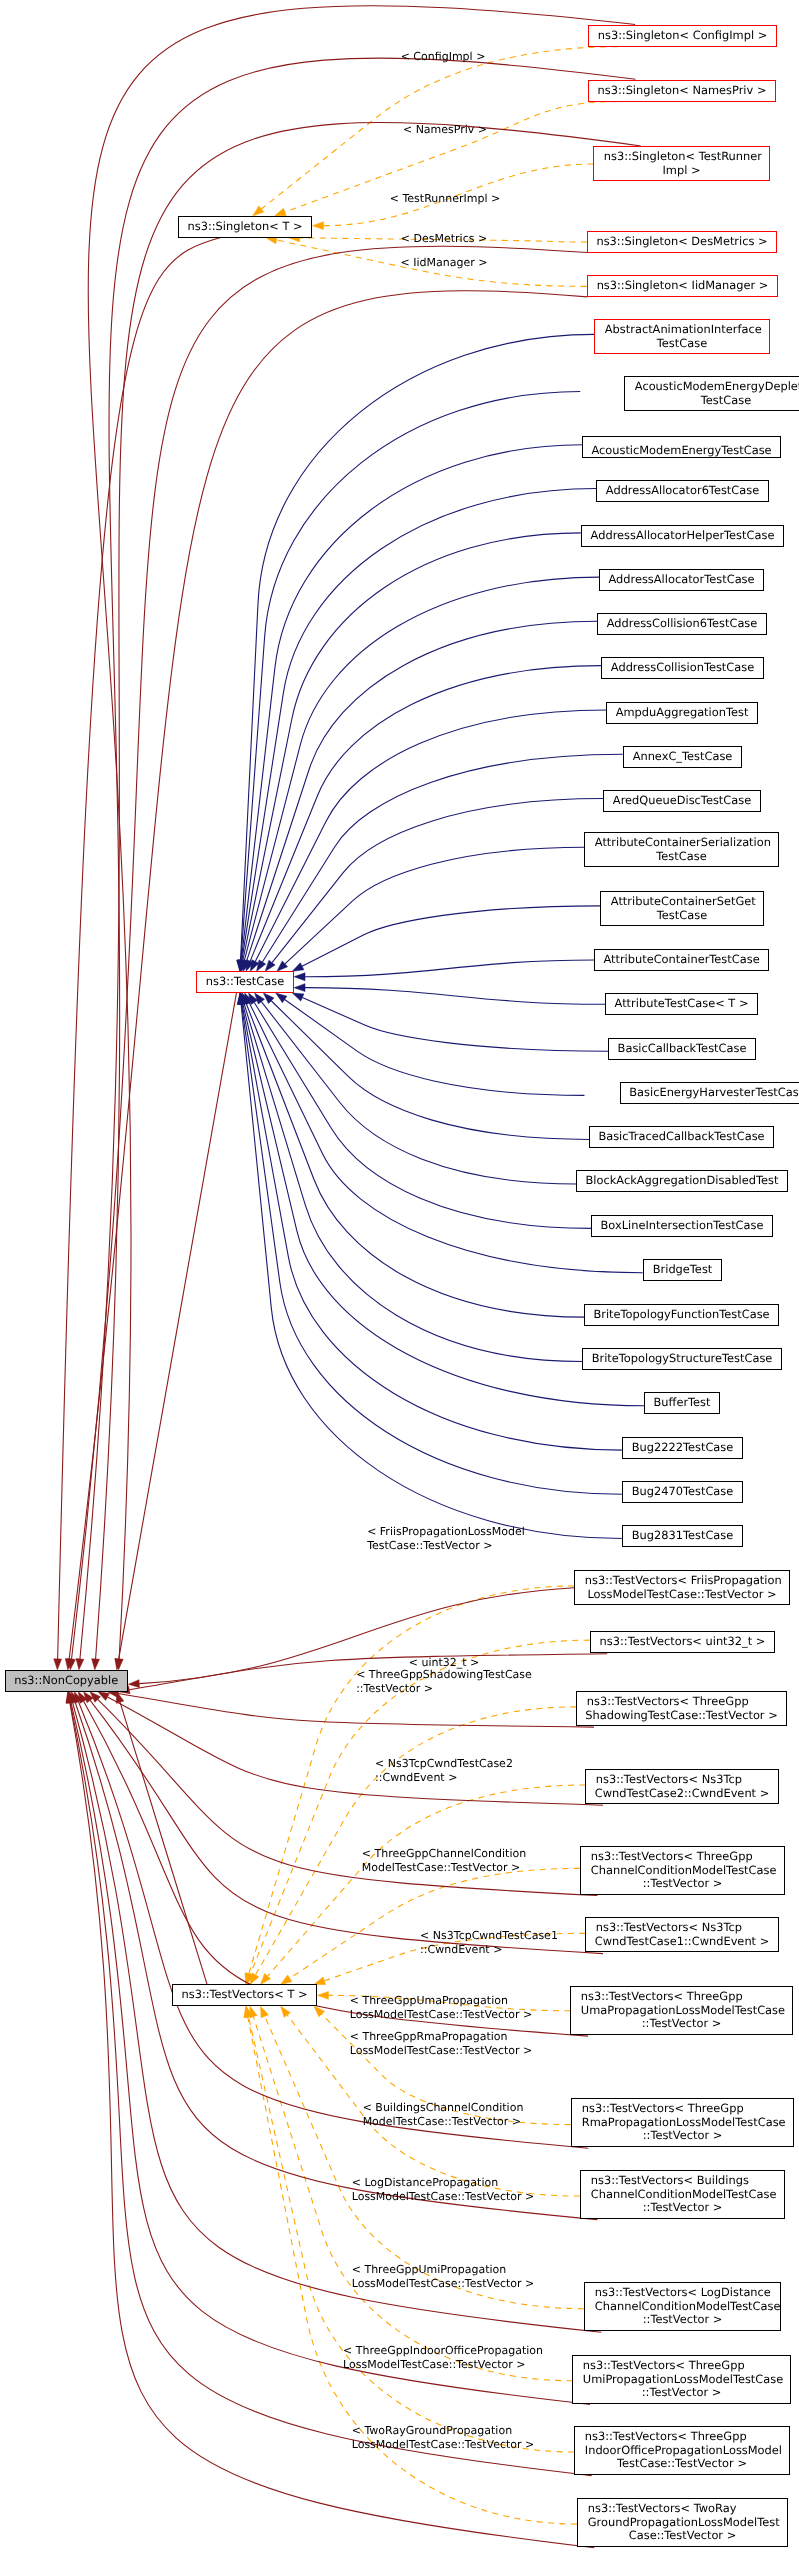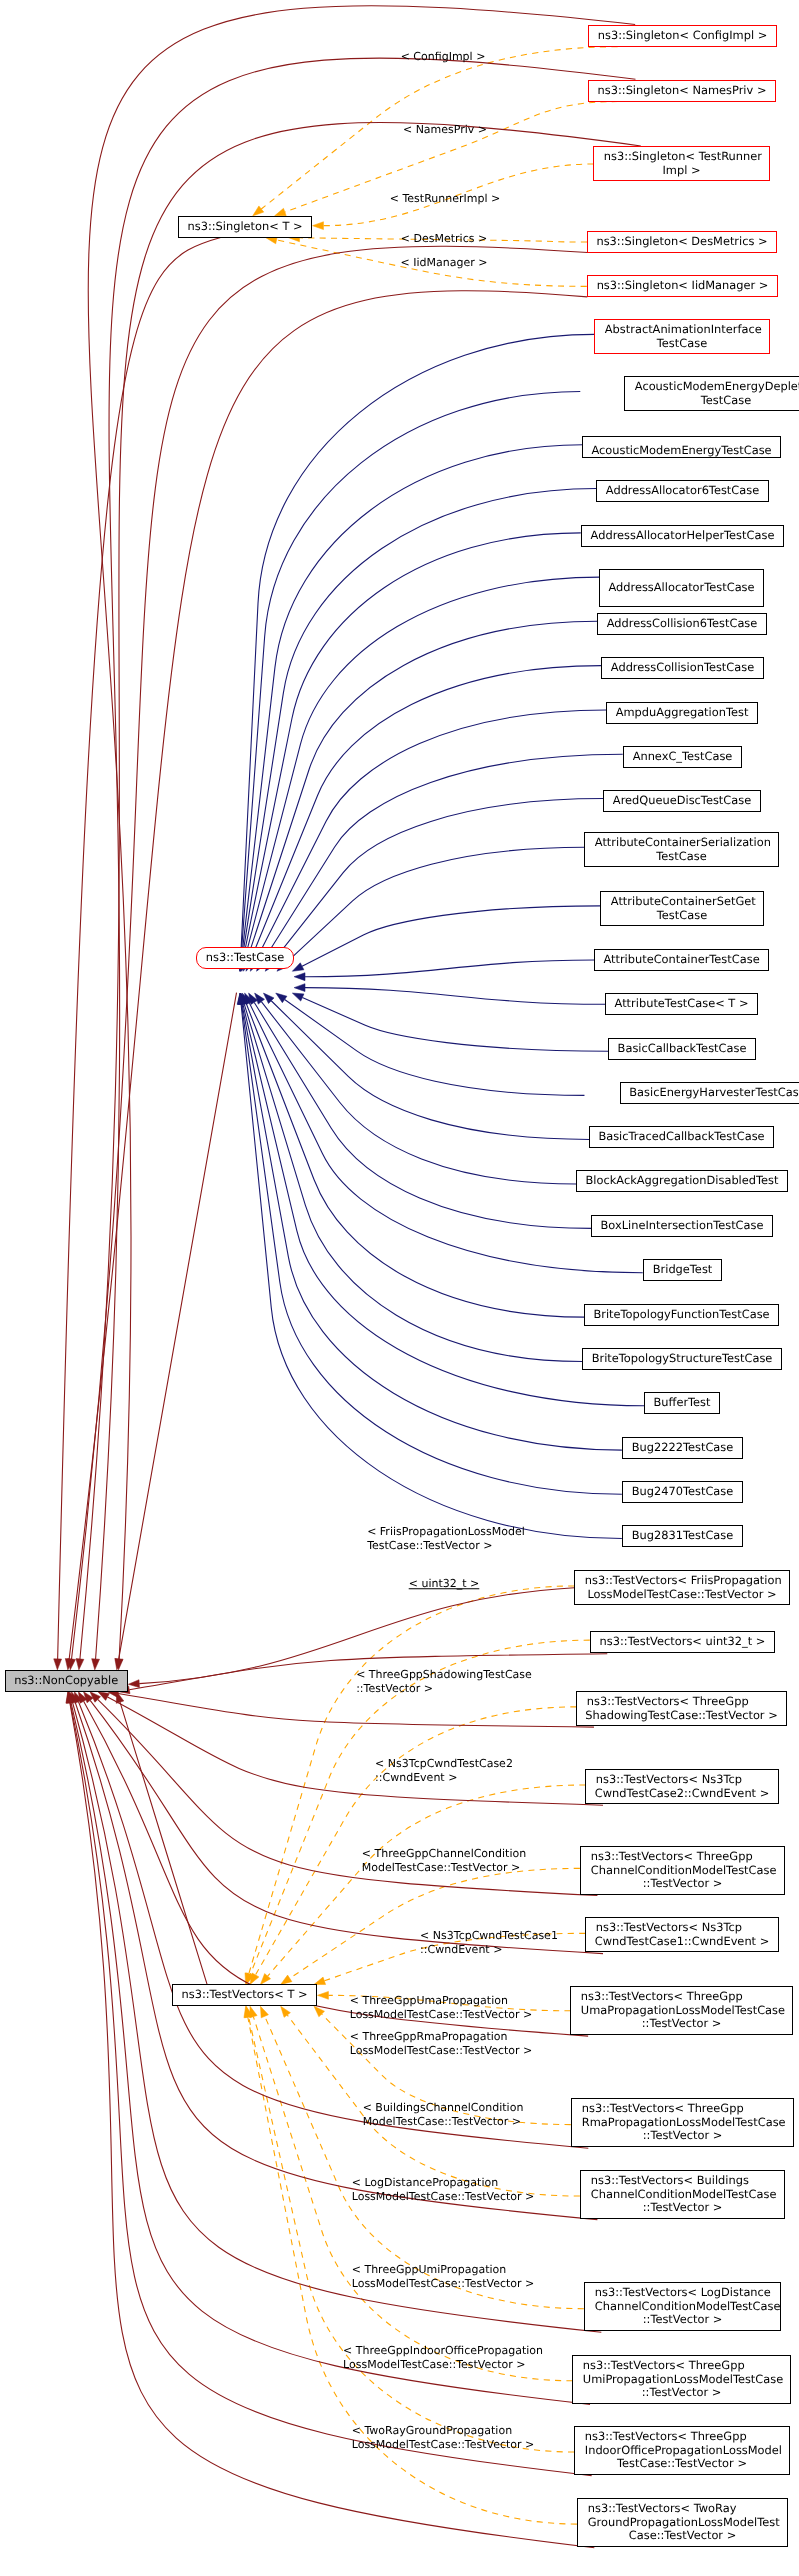--- a/index.html
+++ b/index.html
@@ -152,34 +152,34 @@
       <polygon points="78.09,1936.00 85.32,1947.14 76.56,1949.20" fill="#8b1a1a" stroke="#8b1a1a" stroke-width="0.6"></polygon>
       <path d="M676.80,2833.10C-53.44,2749.20 230.84,2677.85 80.02,1948.25" fill="none" stroke="#8b1a1a" stroke-width="1.25"></path>
       <polygon points="77.51,1936.00 84.43,1947.34 75.61,1949.15" fill="#8b1a1a" stroke="#8b1a1a" stroke-width="0.6"></polygon>
       <path d="M679.90,2915.60C-88.47,2825.64 223.68,2741.49 79.61,1948.30" fill="none" stroke="#8b1a1a" stroke-width="1.25"></path>
       <polygon points="77.40,1936.00 84.04,1947.51 75.19,1949.10" fill="#8b1a1a" stroke="#8b1a1a" stroke-width="0.6"></polygon>
       <path d="M236.90,2271.50C206.96,2174.43 167.03,2045.01 137.08,1947.94" fill="none" stroke="#8b1a1a" stroke-width="1.25"></path>
       <polygon points="133.40,1936.00 141.38,1946.62 132.78,1949.27" fill="#8b1a1a" stroke="#8b1a1a" stroke-width="0.6"></polygon>
     </svg>
 <div id="nodes">
       <div class="node" title="ns3::Singleton&lt; T &gt;" style="left: 178px; top: 216px; width: 134px; height: 22px;"><span class="last">ns3::Singleton&lt; T &gt;</span></div>
-      <div class="node highlight" title="ns3::TestCase" style="left: 196px; top: 947px; width: 98px; height: 22px; border-radius: 10px;"><span class="last">ns3::TestCase</span></div>
+      <div class="node highlight" title="ns3::TestCase" style="left: 196px; top: 971px; width: 98px; height: 22px;"><span class="last">ns3::TestCase</span></div>
       <div class="node" title="ns3::TestVectors&lt; T &gt;" style="left: 172px; top: 1984px; width: 145px; height: 22px;"><span class="last">ns3::TestVectors&lt; T &gt;</span></div>
       <div class="node current" title="ns3::NonCopyable" style="left: 4.7px; top: 1670px; width: 123px; height: 22px;"><span class="last">ns3::NonCopyable</span></div>
       <div class="node highlight" title="ns3::Singleton&lt; ConfigImpl &gt;" style="left: 588px; top: 25px; width: 189px; height: 22px;"><span class="last">ns3::Singleton&lt; ConfigImpl &gt;</span></div>
       <div class="node highlight" title="ns3::Singleton&lt; NamesPriv &gt;" style="left: 588px; top: 80px; width: 188px; height: 22px;"><span class="last">ns3::Singleton&lt; NamesPriv &gt;</span></div>
       <div class="node highlight" title="ns3::Singleton&lt; TestRunner Impl &gt;" style="left: 593px; top: 146px; width: 177px; height: 35px;"><span>ns3::Singleton&lt; TestRunner</span><span class="last">Impl &gt;</span></div>
       <div class="node highlight" title="ns3::Singleton&lt; DesMetrics &gt;" style="left: 587px; top: 231px; width: 190px; height: 22px;"><span class="last">ns3::Singleton&lt; DesMetrics &gt;</span></div>
       <div class="node highlight" title="ns3::Singleton&lt; IidManager &gt;" style="left: 587px; top: 275px; width: 191px; height: 22px;"><span class="last">ns3::Singleton&lt; IidManager &gt;</span></div>
       <div class="node highlight" title="AbstractAnimationInterface TestCase" style="left: 594px; top: 319px; width: 176px; height: 35px;"><span>AbstractAnimationInterface</span><span class="last">TestCase</span></div>
       <div class="node" title="AcousticModemEnergyDepletion TestCase" style="left: 580px; top: 376px; width: 204px; height: 35px; margin-left: 44px;"><span>AcousticModemEnergyDepletion</span><span class="last">TestCase</span></div>
       <div class="node" title="AcousticModemEnergyTestCase" style="left: 582px; top: 436px; width: 199px; height: 22px; justify-content: flex-end;"><span class="last">AcousticModemEnergyTestCase</span></div>
       <div class="node" title="AddressAllocator6TestCase" style="left: 596px; top: 480px; width: 173px; height: 22px;"><span class="last">AddressAllocator6TestCase</span></div>
       <div class="node" title="AddressAllocatorHelperTestCase" style="left: 581px; top: 525px; width: 203px; height: 22px;"><span class="last">AddressAllocatorHelperTestCase</span></div>
-      <div class="node" title="AddressAllocatorTestCase" style="left: 599px; top: 569px; width: 165px; height: 38px;"><span class="last">AddressAllocatorTestCase</span></div>
+      <div class="node" title="AddressAllocatorTestCase" style="left: 599px; top: 569px; width: 165px; height: 22px;"><span class="last">AddressAllocatorTestCase</span></div>
       <div class="node" title="AddressCollision6TestCase" style="left: 597px; top: 613px; width: 170px; height: 22px;"><span class="last">AddressCollision6TestCase</span></div>
       <div class="node" title="AddressCollisionTestCase" style="left: 601px; top: 657px; width: 163px; height: 22px;"><span class="last">AddressCollisionTestCase</span></div>
       <div class="node" title="AmpduAggregationTest" style="left: 606px; top: 702px; width: 152px; height: 22px;"><span class="last">AmpduAggregationTest</span></div>
       <div class="node" title="AnnexC_TestCase" style="left: 623px; top: 746px; width: 119px; height: 22px;"><span class="last">AnnexC_TestCase</span></div>
       <div class="node" title="AredQueueDiscTestCase" style="left: 603px; top: 790px; width: 158px; height: 22px;"><span class="last">AredQueueDiscTestCase</span></div>
       <div class="node" title="AttributeContainerSerialization TestCase" style="left: 584px; top: 832px; width: 195px; height: 35px;"><span>AttributeContainerSerialization</span><span class="last">TestCase</span></div>
       <div class="node" title="AttributeContainerSetGet TestCase" style="left: 600px; top: 891px; width: 164px; height: 35px;"><span>AttributeContainerSetGet</span><span class="last">TestCase</span></div>
       <div class="node" title="AttributeContainerTestCase" style="left: 594px; top: 949px; width: 175px; height: 22px; text-align: right;"><span class="last">AttributeContainerTestCase</span></div>
       <div class="node" title="AttributeTestCase&lt; T &gt;" style="left: 605px; top: 993px; width: 153px; height: 22px;"><span class="last">AttributeTestCase&lt; T &gt;</span></div>
       <div class="node" title="BasicCallbackTestCase" style="left: 608px; top: 1038px; width: 148px; height: 22px;"><span class="last">BasicCallbackTestCase</span></div>
@@ -208,21 +208,21 @@
       <div class="node" title="ns3::TestVectors&lt; ThreeGpp IndoorOfficePropagationLossModel TestCase::TestVector &gt;" style="left: 574px; top: 2426px; width: 216px; height: 49px;"><span>ns3::TestVectors&lt; ThreeGpp</span><span>IndoorOfficePropagationLossModel</span><span class="last">TestCase::TestVector &gt;</span></div>
       <div class="node" title="ns3::TestVectors&lt; TwoRay GroundPropagationLossModelTest Case::TestVector &gt;" style="left: 577px; top: 2498px; width: 211px; height: 49px;"><span>ns3::TestVectors&lt; TwoRay</span><span>GroundPropagationLossModelTest</span><span class="last">Case::TestVector &gt;</span></div>
     </div>
 <div id="elabels">
       <div class="elabel" style="left: 443px; top: 57px;"><div>&lt; ConfigImpl &gt;</div></div>
       <div class="elabel" style="left: 445px; top: 130px;"><div>&lt; NamesPriv &gt;</div></div>
       <div class="elabel" style="left: 445px; top: 199px;"><div>&lt; TestRunnerImpl &gt;</div></div>
       <div class="elabel" style="left: 444px; top: 239px;"><div>&lt; DesMetrics &gt;</div></div>
       <div class="elabel" style="left: 444px; top: 263px;"><div>&lt; IidManager &gt;</div></div>
       <div class="elabel" style="left: 446px; top: 1538px;"><div>&lt; FriisPropagationLossModel</div><div>TestCase::TestVector &gt;</div></div>
-      <div class="elabel" style="left: 444px; top: 1584px; text-decoration: underline;"><div>&lt; uint32_t &gt;</div></div>
+      <div class="elabel" style="left: 444px; top: 1663px;"><div>&lt; uint32_t &gt;</div></div>
       <div class="elabel" style="left: 444px; top: 1681px;"><div>&lt; ThreeGppShadowingTestCase</div><div>::TestVector &gt;</div></div>
       <div class="elabel" style="left: 444px; top: 1770px;"><div>&lt; Ns3TcpCwndTestCase2</div><div>::CwndEvent &gt;</div></div>
       <div class="elabel" style="left: 444px; top: 1860px;"><div>&lt; ThreeGppChannelCondition</div><div>ModelTestCase::TestVector &gt;</div></div>
       <div class="elabel" style="left: 444px; top: 1942px; margin-left: 45px;"><div>&lt; Ns3TcpCwndTestCase1</div><div>::CwndEvent &gt;</div></div>
       <div class="elabel" style="left: 441px; top: 2007px;"><div>&lt; ThreeGppUmaPropagation</div><div>LossModelTestCase::TestVector &gt;</div></div>
       <div class="elabel" style="left: 441px; top: 2043px;"><div>&lt; ThreeGppRmaPropagation</div><div>LossModelTestCase::TestVector &gt;</div></div>
       <div class="elabel" style="left: 443px; top: 2114px;"><div>&lt; BuildingsChannelCondition</div><div>ModelTestCase::TestVector &gt;</div></div>
       <div class="elabel" style="left: 443px; top: 2189px;"><div>&lt; LogDistancePropagation</div><div>LossModelTestCase::TestVector &gt;</div></div>
       <div class="elabel" style="left: 443px; top: 2276px;"><div>&lt; ThreeGppUmiPropagation</div><div>LossModelTestCase::TestVector &gt;</div></div>
       <div class="elabel" style="left: 443px; top: 2357px;"><div>&lt; ThreeGppIndoorOfficePropagation</div><div>LossModelTestCase::TestVector &gt;</div></div>

